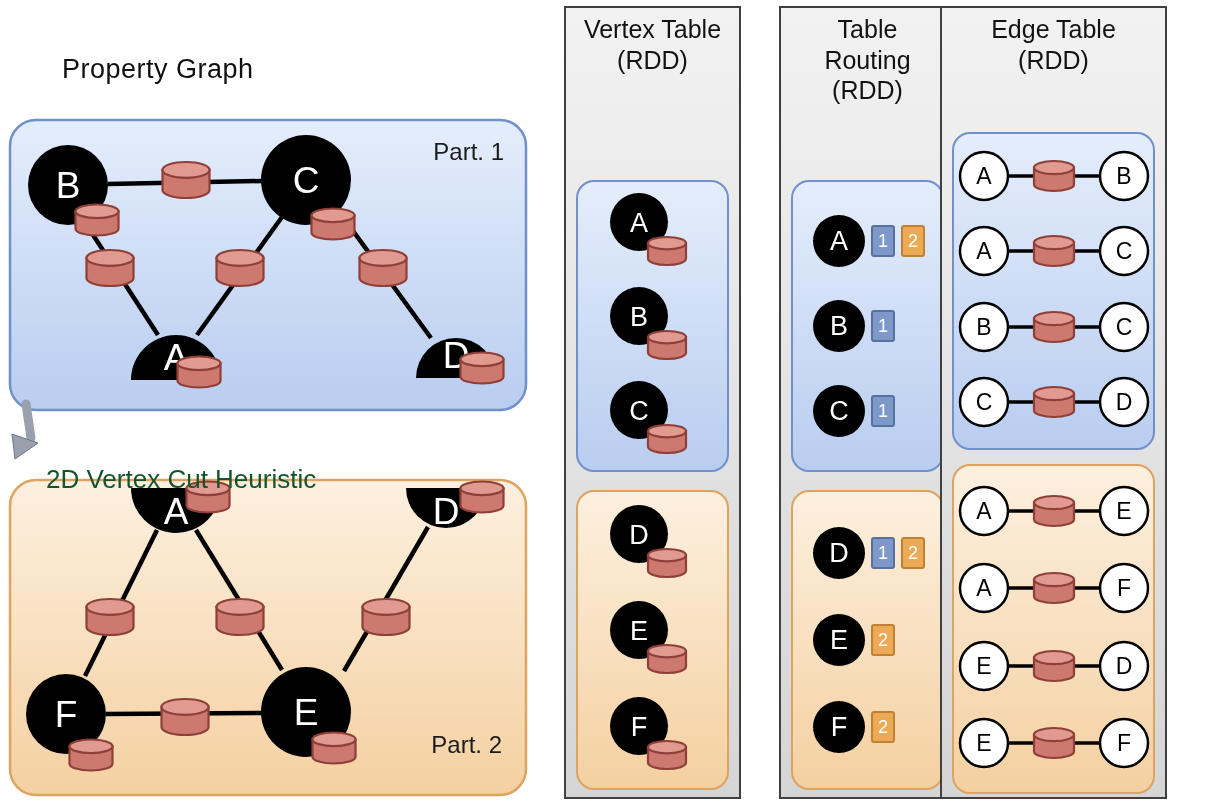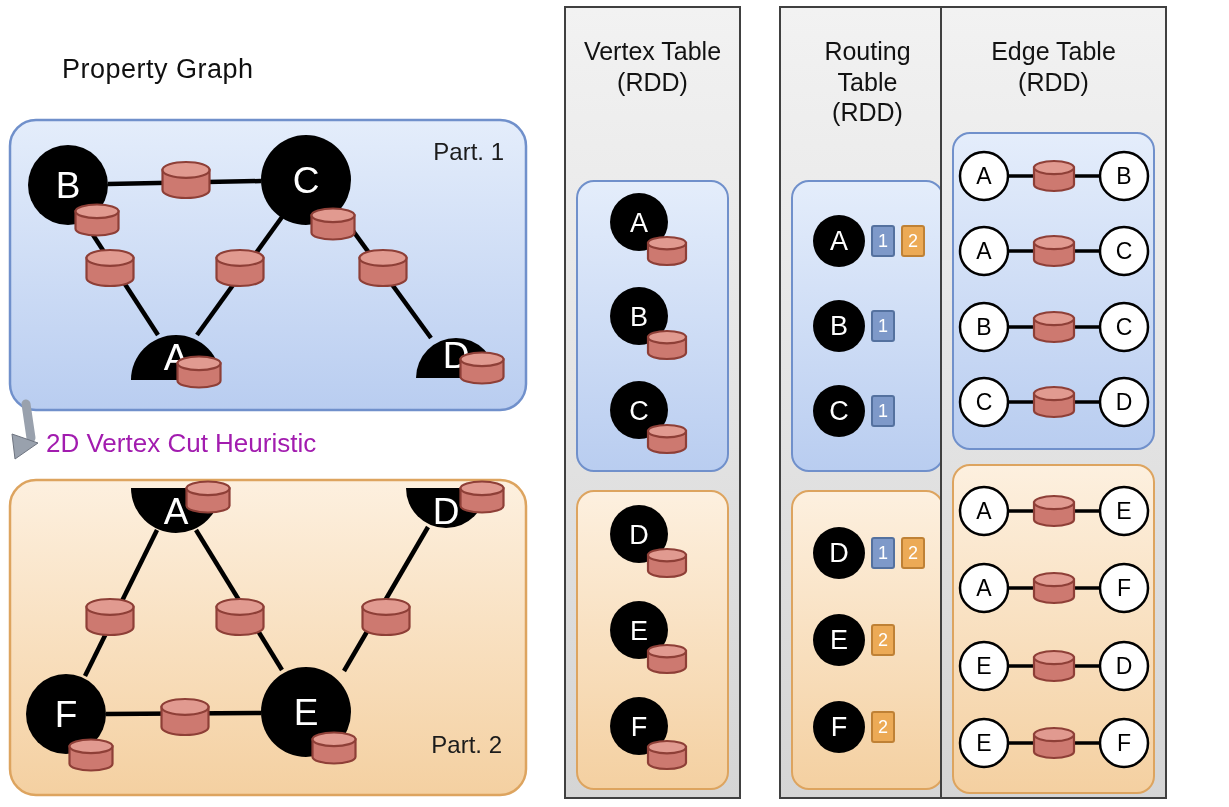--- a/index.html
+++ b/index.html
@@ -1,22 +1,22 @@
 <!DOCTYPE html>
 <html><head>
 <meta charset="utf-8">
 <style>
   * { margin: 0; padding: 0; box-sizing: border-box; }
   body { font-family: "Liberation Sans", sans-serif; background: #fff; }
   #stage { position: relative; width: 1229px; height: 807px; background: #fff; overflow: hidden; }
   #graph-holder { position: absolute; left: 0; top: 0; width: 560px; height: 685px; }
   .fig-title { position: absolute; font-size: 27px; color: #101010; letter-spacing: .5px; }
-  .cut-label { position: absolute; font-size: 26px; color: #a21caf; }
+  .cut-label { position: absolute; font-size: 26px; color: #14532d; margin-top: 36px; }
   .col { position: absolute; top: 6px; height: 793px; border: 2.5px solid #404040; }
-  .col-title { text-align: center; padding-top: 28px; font-size: 25px; line-height: 1.22; color: #121212; }
+  .col-title { text-align: center; padding-top: 6px; font-size: 25px; line-height: 1.22; color: #121212; }
   .pbox { position: absolute; border: 2.5px solid; border-radius: 18px;
           display: flex; flex-direction: column; justify-content: space-evenly; align-items: center; }
   .rt-row { display: flex; align-items: center; width: 100%; padding-left: 20px; }
   .rt-circle { width: 52px; height: 52px; border-radius: 50%; background: #000; color: #fff;
                font-size: 27px; display: flex; align-items: center; justify-content: center; flex: 0 0 auto; }
   .badge { width: 24px; height: 32px; border: 2px solid; color: #fff; font-size: 18px;
            display: flex; align-items: center; justify-content: center; margin-left: 6px; border-radius: 3px; }
   svg text { font-family: "Liberation Sans", sans-serif; }
   .vertex-label { font-size: 37px; fill: #fff; }
   .part-label { font-size: 24px; fill: #1b1b1b; }
@@ -223,22 +223,22 @@
                 <path d="M 43 55.16 L 43 70.84 A 19 6.16 0 0 0 81 70.84 L 81 55.16 Z" fill="#cd7970" stroke="#8e3f37" stroke-width="2.2"></path>
                 <ellipse cx="62" cy="55.16" rx="19" ry="6.16" fill="#e19a90" stroke="#8e3f37" stroke-width="2.2"></ellipse>
               </g>
             </g>
           </svg></div>
       </div>
   </div>
 
   <div class="col" style="left: 779px; width: 177px; background: linear-gradient(rgb(242, 242, 242), rgb(213, 213, 213)); border-color: rgb(64, 64, 64);">
     <div class="col-title">
+      <div>Table</div>
       <div>Routing</div>
-      <div>Table</div>
       <div>(RDD)</div>
     </div>
     <div class="pbox" id="rt-group-0" style="left: 10px; top: 172px; width: 153px; height: 292px; background: linear-gradient(rgb(228, 237, 251), rgb(185, 205, 240)); border-color: rgb(112, 144, 203);">
         <div class="rt-row">
           <span class="rt-circle">A</span>
           <span class="badge" style="background:#7e99c9;border-color:#54719f">1</span>
           <span class="badge" style="background:#ecaa56;border-color:#bf8135">2</span>
         </div>
         <div class="rt-row">
           <span class="rt-circle">B</span>

